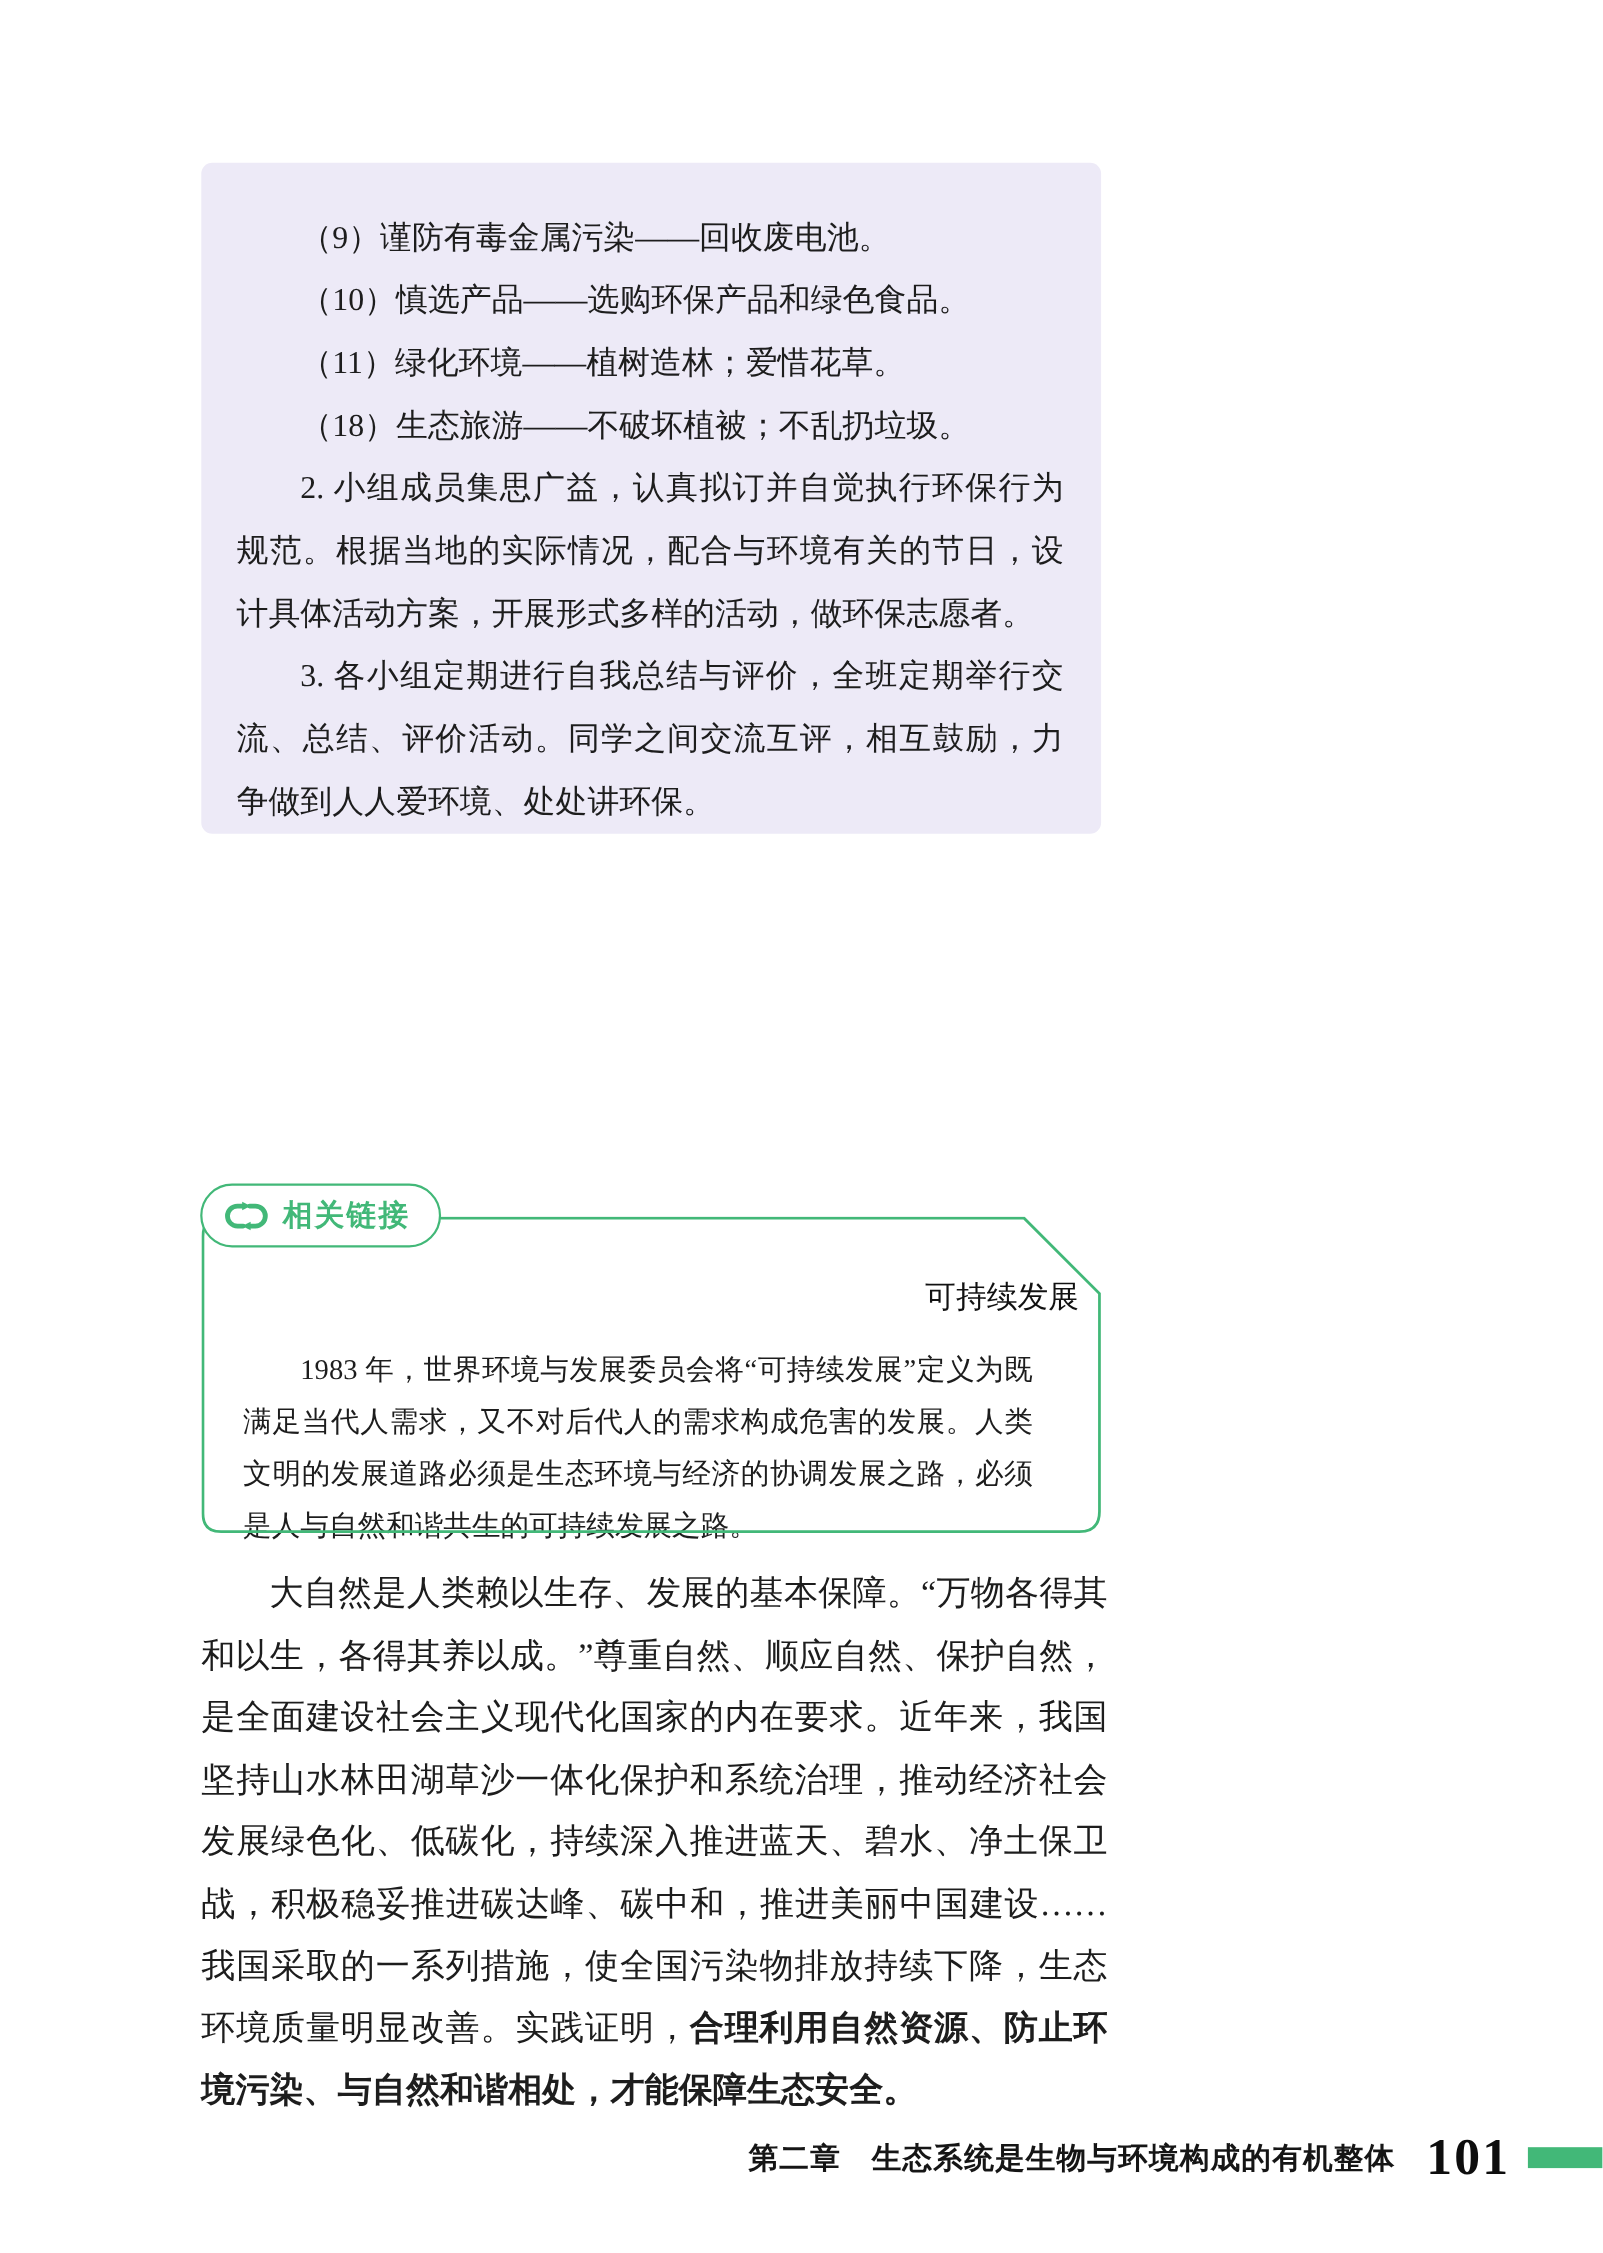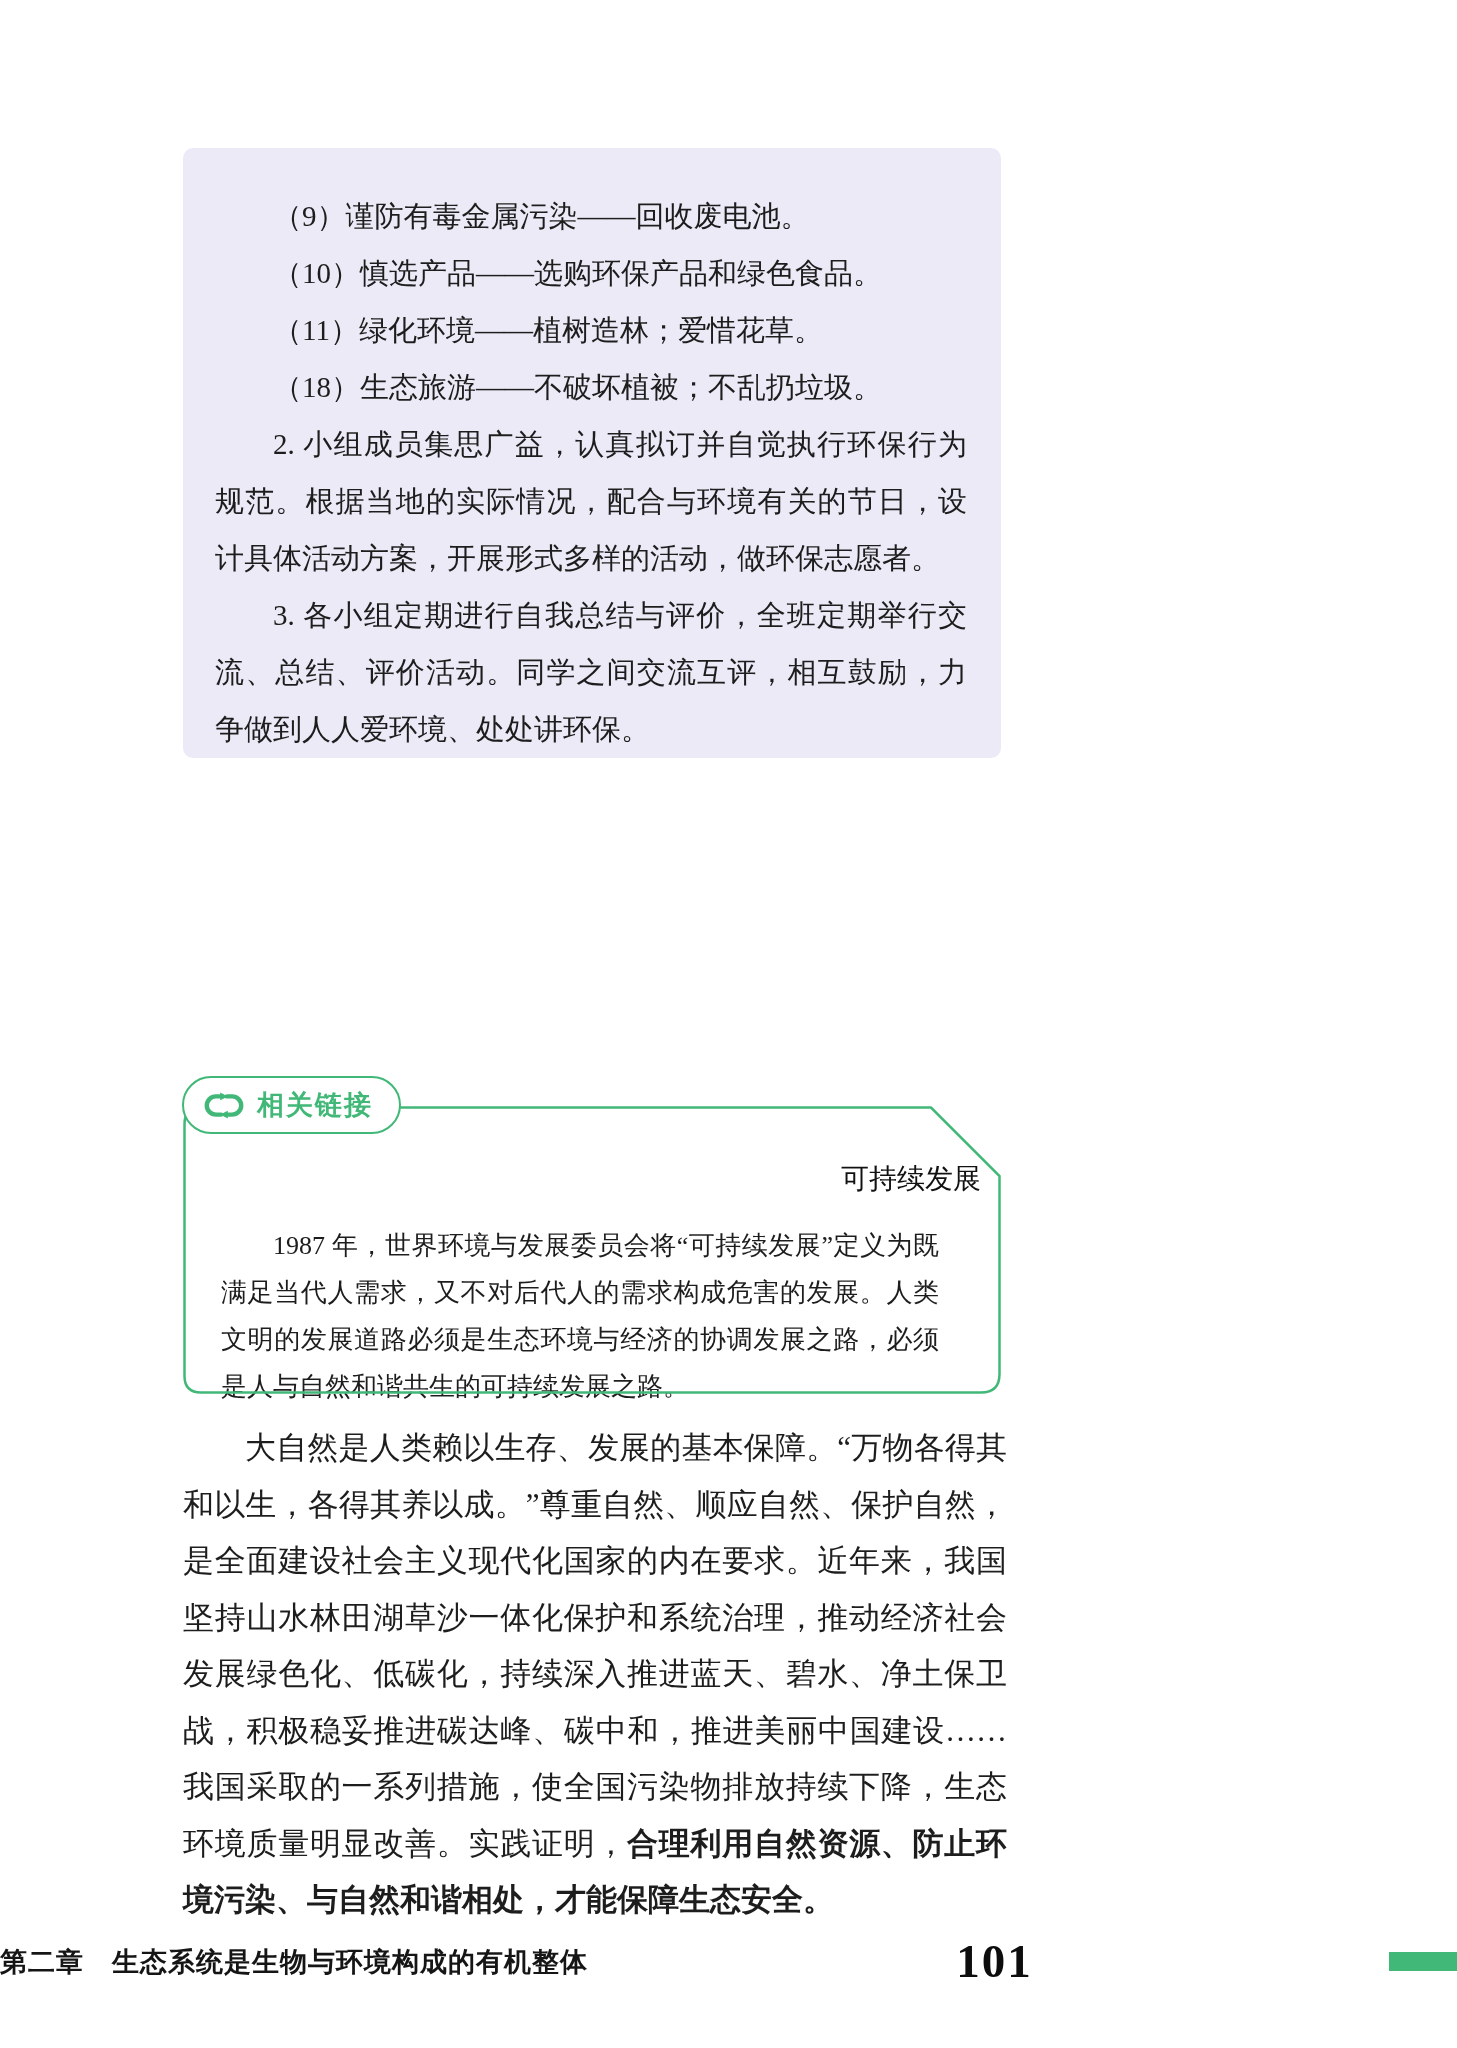--- a/index.html
+++ b/index.html
@@ -66,21 +66,21 @@
   }
   .link-body {
     margin:24px 42px 0 38px;
     font-size:26px; line-height:47px;
     text-align:justify; text-indent:2em;
   }
 
   
   .footer {
     position:absolute; left:0; right:0; top:1938px;
-    display:flex; justify-content:space-between; align-items:center;
+    display:flex; justify-content:flex-end; align-items:center;
   }
   .footer-chapter {
     font-family:"Liberation Sans", sans-serif;
     font-weight:700; font-size:27px; color:#151515;
     letter-spacing:1px;
   }
   .footer-pagenum {
     font-family:Liberation Serif, serif;
     font-weight:700; font-size:47px; color:#0d0d0d;
     margin-left:28px; letter-spacing:2px; line-height:1;
@@ -117,21 +117,21 @@
           <path d="M21 5.5 H14.5 a9.5 9.5 0 0 0 0 19 H20"></path>
           <path d="M25 24.5 h6.5 a9.5 9.5 0 0 0 0 -19 H26"></path>
         </g>
         <path d="M19 1.5 l8 4 -8 4 z" fill="#42B878"></path>
         <path d="M27 20.5 l-8 4 8 4 z" fill="#42B878"></path>
       </svg>
       <span>相关链接</span>
     </div>
 
     <h3 class="link-title">可持续发展</h3>
-    <p class="link-body">1987 年，世界环境与发展委员会将“可持续发展”定义为既满足当代人需求，又不对后代人的需求构成危害的发展。人类文明的发展道路必须是生态环境与经济的协调发展之路，必须是人与自然和谐共生的可持续发展之路。</p>
+    <p class="link-body">1983 年，世界环境与发展委员会将“可持续发展”定义为既满足当代人需求，又不对后代人的需求构成危害的发展。人类文明的发展道路必须是生态环境与经济的协调发展之路，必须是人与自然和谐共生的可持续发展之路。</p>
   </div>
 
   <p class="body-para para2"><span>大自然是人类赖以生存、发展的基本保障。“万物各得其和以生，各得其养以成。”尊重自然、顺应自然、保护自然，是全面建设社会主义现代化国家的内在要求。近年来，我国坚持山水林田湖草沙一体化保护和系统治理，推动经济社会发展绿色化、低碳化，持续深入推进蓝天、碧水、净土保卫战，积极稳妥推进碳达峰、碳中和，推进美丽中国建设……我国采取的一系列措施，使全国污染物排放持续下降，生态环境质量明显改善。实践证明，</span><span class="bold-hei">合理利用自然资源、防止环境污染、与自然和谐相处，才能保障生态安全。</span></p>
 
   <div class="footer">
     <span class="footer-chapter">第二章　生态系统是生物与环境构成的有机整体</span>
     <span class="footer-pagenum">101</span>
     <span class="footer-bar"></span>
   </div>
 

